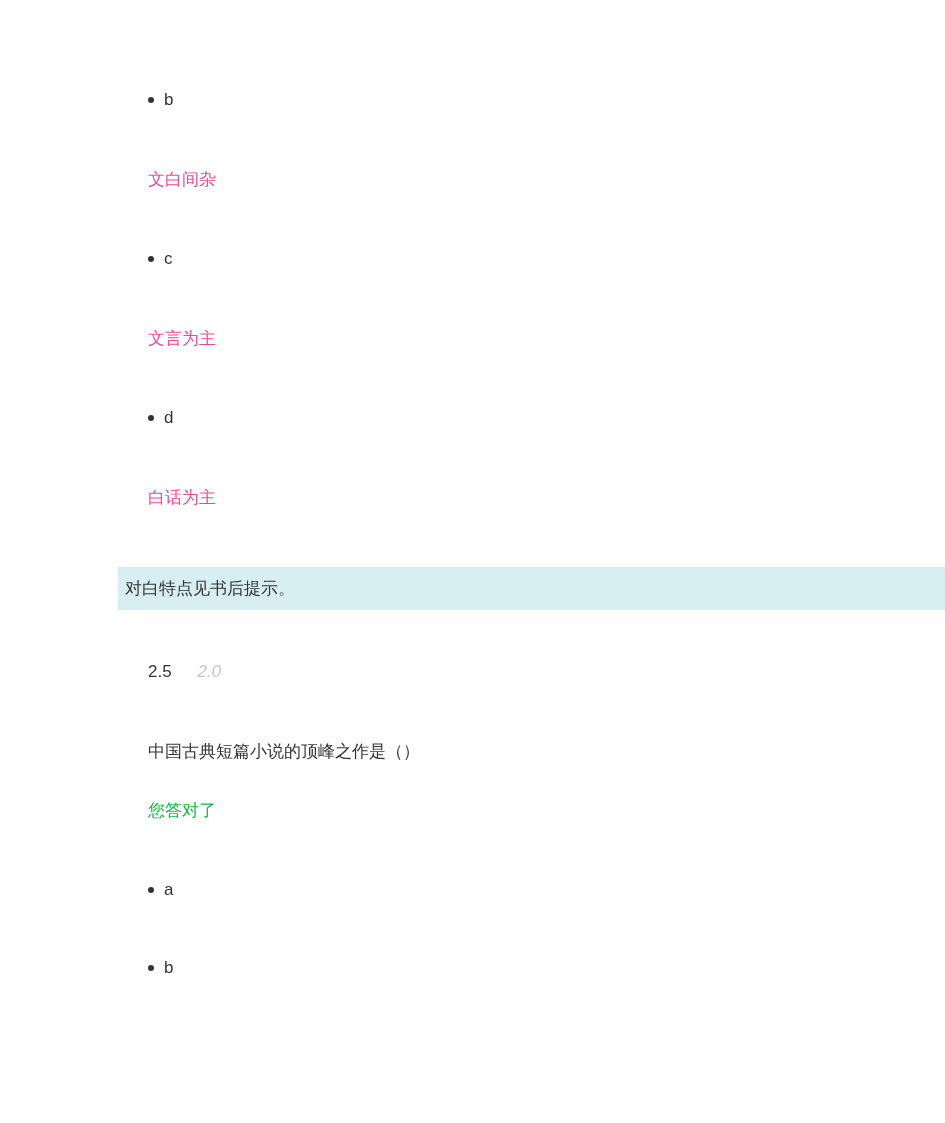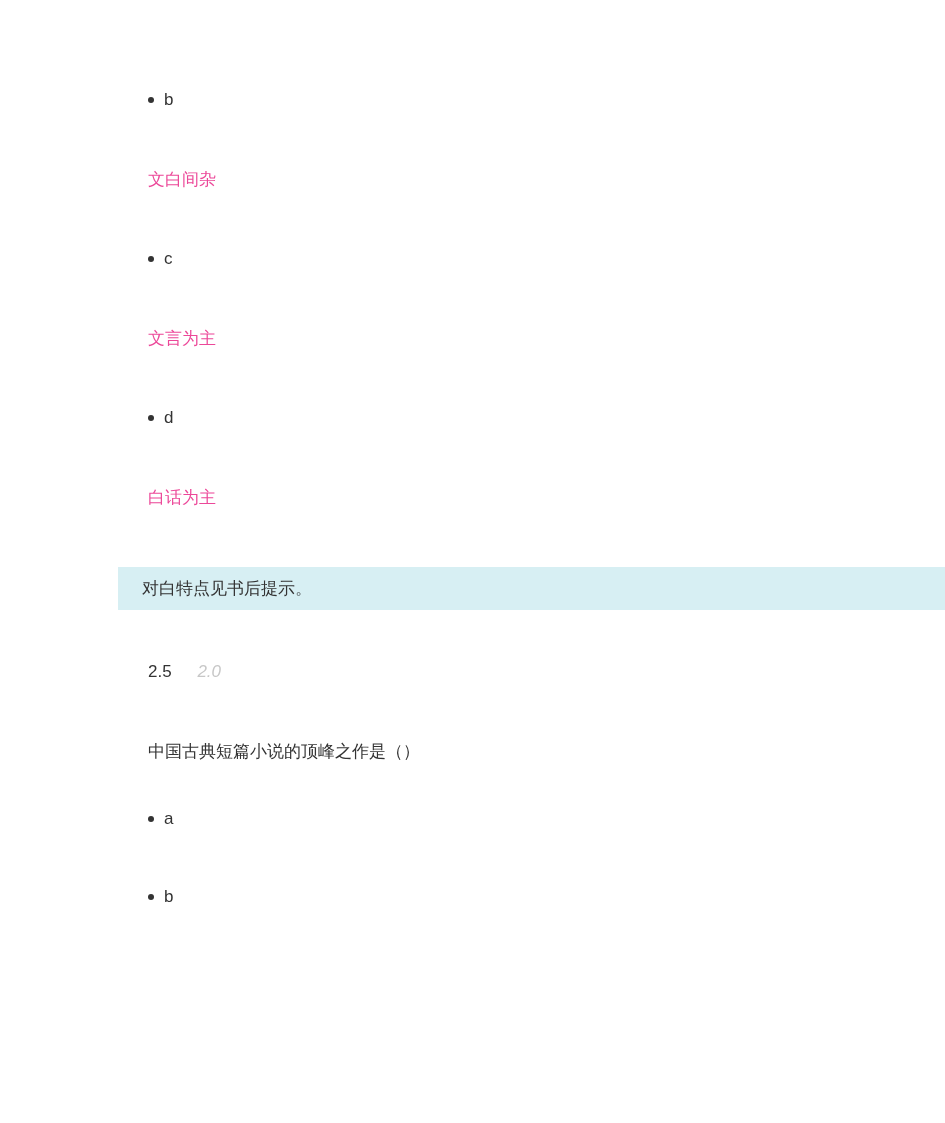--- a/index.html
+++ b/index.html
@@ -35,41 +35,41 @@
       color: #333;
       font-size: 17px;
     }
     .option-text {
       margin-bottom: 58px;
       color: #ec4899;
       font-size: 17px;
     }
     .hint-box {
       background: #d7eff3;
-      padding: 10px 24px;
+      padding: 10px 7px;
       margin-left: -30px;
       margin-right: -118px;
       margin-bottom: 52px;
       color: #333;
       font-size: 17px;
     }
     .question-number {
       margin-bottom: 58px;
       font-size: 17px;
     }
     .q-num {
       color: #333;
     }
     .q-score {
       color: #c7c7c7;
       font-style: italic;
       margin-left: 21px;
     }
     .question-text {
-      margin-bottom: 46px;
+      margin-bottom: 36px;
       color: #333;
       font-size: 17px;
     }
     .correct-text {
       color: #0fb83e;
       margin-bottom: 58px;
       font-size: 17px;
     }
   </style>
 </head>
@@ -96,20 +96,21 @@
 
   <div class="hint-box">对白特点见书后提示。</div>
 
   <div class="question-number">
     <span class="q-num">2.5</span>
     <span class="q-score">2.0</span>
   </div>
 
   <div class="question-text">中国古典短篇小说的顶峰之作是（）</div>
 
+  <div class="correct-text">您答对了</div>
 
   <div class="bullet-row">
     <span class="bullet-dot"></span>
     <span class="option-letter">a</span>
   </div>
 
   <div class="bullet-row">
     <span class="bullet-dot"></span>
     <span class="option-letter">b</span>
   </div>

